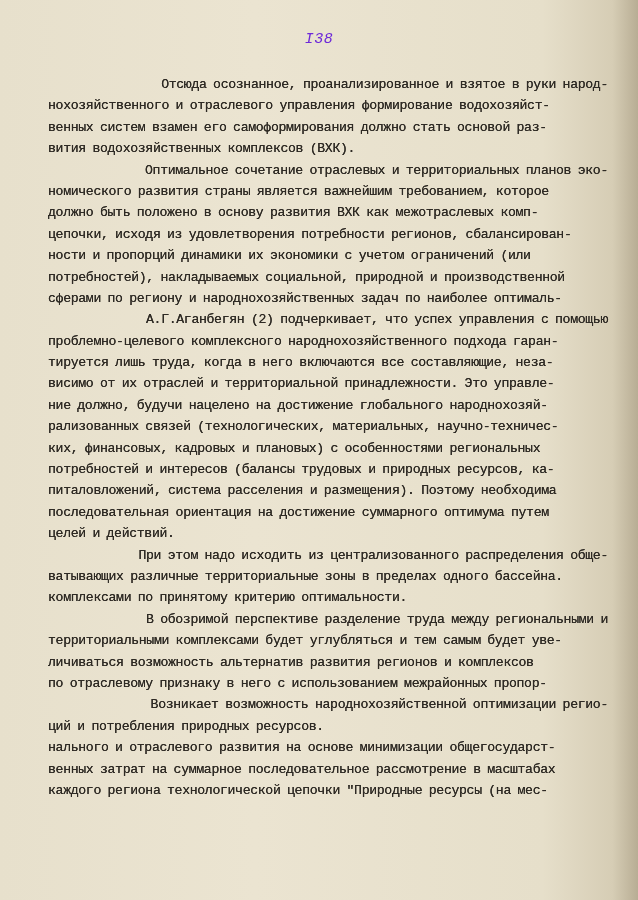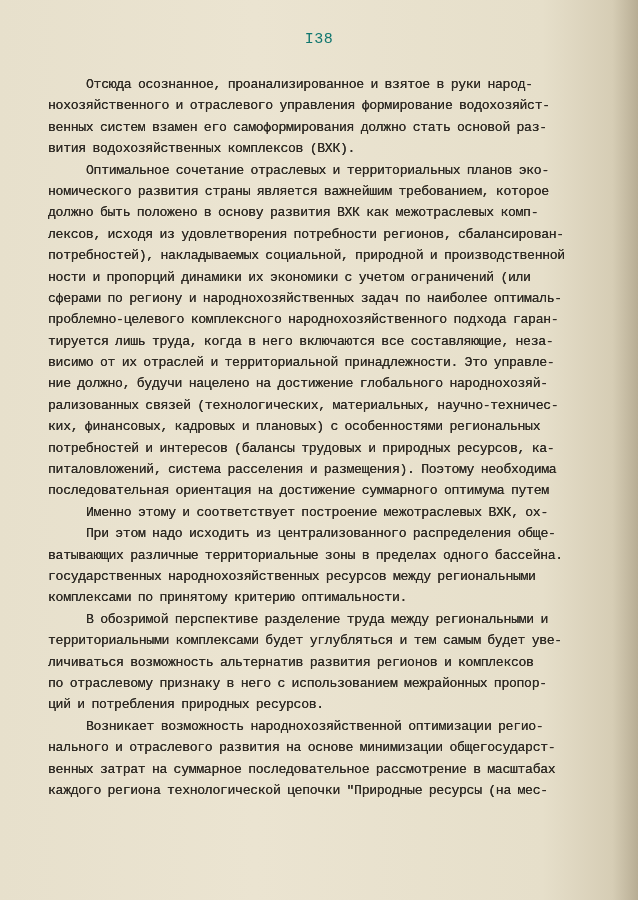--- a/index.html
+++ b/index.html
@@ -5,65 +5,65 @@
   html, body { margin:0; padding:0; }
   body {
     width:638px; height:900px; overflow:hidden;
     background: linear-gradient(90deg, #e7e0cc 0%, #ebe4d1 40%, #e6dfca 85%, #d6cdb5 96%, #b8ad94 100%);
     position:relative;
     font-family: "Liberation Mono", "DejaVu Sans Mono", monospace;
     color:#2e2a24;
   }
   .page-number {
     position:absolute; top:31px; left:0; width:638px; text-align:center;
-    font-size:15px; letter-spacing:0.5px; color:#0f766e;
+    font-size:15px; letter-spacing:0.5px; color:#6d28d9;font-style:italic;
   }
   .body-text {
     position:absolute; top:74px; left:48px; width:560px;
   }
   .line {
     height:21.4px; line-height:21.4px; font-size:13.2px;
     white-space:nowrap; letter-spacing:-0.35px; word-spacing:-1px;
     text-shadow: 0 0 0.4px #2e2a24;
   }
-  .indent { padding-left:38px; }
+  .indent { padding-left:38px;text-align:right; }
 </style>
 </head>
 <body>
 
 <div class="page-number">I38</div>
 
 <div class="body-text" id="body-text">
     <div class="line indent">Отсюда осознанное, проанализированное и взятое в руки народ-</div>
     <div class="line">нохозяйственного и отраслевого управления формирование водохозяйст-</div>
     <div class="line">венных систем взамен его самоформирования должно стать основой раз-</div>
     <div class="line">вития водохозяйственных комплексов (ВХК).</div>
     <div class="line indent">Оптимальное сочетание отраслевых и территориальных планов эко-</div>
     <div class="line">номического развития страны является важнейшим требованием, которое</div>
     <div class="line">должно быть положено в основу развития ВХК как межотраслевых комп-</div>
-    <div class="line">лексов, исходя из удовлетворения потребности регионов, сбалансирован-</div>
+    <div class="line">цепочки, исходя из удовлетворения потребности регионов, сбалансирован-</div>
+    <div class="line">ности и пропорций динамики их экономики с учетом ограничений (или</div>
     <div class="line">потребностей), накладываемых социальной, природной и производственной</div>
-    <div class="line">ности и пропорций динамики их экономики с учетом ограничений (или</div>
     <div class="line">сферами по региону и народнохозяйственных задач по наиболее оптималь-</div>
+    <div class="line indent">А.Г.Аганбегян (2) подчеркивает, что успех управления с помощью</div>
     <div class="line">проблемно-целевого комплексного народнохозяйственного подхода гаран-</div>
     <div class="line">тируется лишь труда, когда в него включаются все составляющие, неза-</div>
     <div class="line">висимо от их отраслей и территориальной принадлежности. Это управле-</div>
     <div class="line">ние должно, будучи нацелено на достижение глобального народнохозяй-</div>
     <div class="line">рализованных связей (технологических, материальных, научно-техничес-</div>
     <div class="line">ких, финансовых, кадровых и плановых) с особенностями региональных</div>
     <div class="line">потребностей и интересов (балансы трудовых и природных ресурсов, ка-</div>
     <div class="line">питаловложений, система расселения и размещения). Поэтому необходима</div>
     <div class="line">последовательная ориентация на достижение суммарного оптимума путем</div>
-    <div class="line indent">Именно этому и соответствует построение межотраслевых ВХК, ох-</div>
+    <div class="line">целей и действий.</div>
     <div class="line indent">При этом надо исходить из централизованного распределения обще-</div>
     <div class="line">ватывающих различные территориальные зоны в пределах одного бассейна.</div>
-    <div class="line">государственных народнохозяйственных ресурсов между региональными</div>
     <div class="line">комплексами по принятому критерию оптимальности.</div>
     <div class="line indent">В обозримой перспективе разделение труда между региональными и</div>
     <div class="line">территориальными комплексами будет углубляться и тем самым будет уве-</div>
     <div class="line">личиваться возможность альтернатив развития регионов и комплексов</div>
     <div class="line">по отраслевому признаку в него с использованием межрайонных пропор-</div>
+    <div class="line indent">Возникает возможность народнохозяйственной оптимизации регио-</div>
     <div class="line">ций и потребления природных ресурсов.</div>
-    <div class="line indent">Возникает возможность народнохозяйственной оптимизации регио-</div>
     <div class="line">нального и отраслевого развития на основе минимизации общегосударст-</div>
     <div class="line">венных затрат на суммарное последовательное рассмотрение в масштабах</div>
     <div class="line">каждого региона технологической цепочки "Природные ресурсы (на мес-</div>
   </div>
 
 </body></html>

